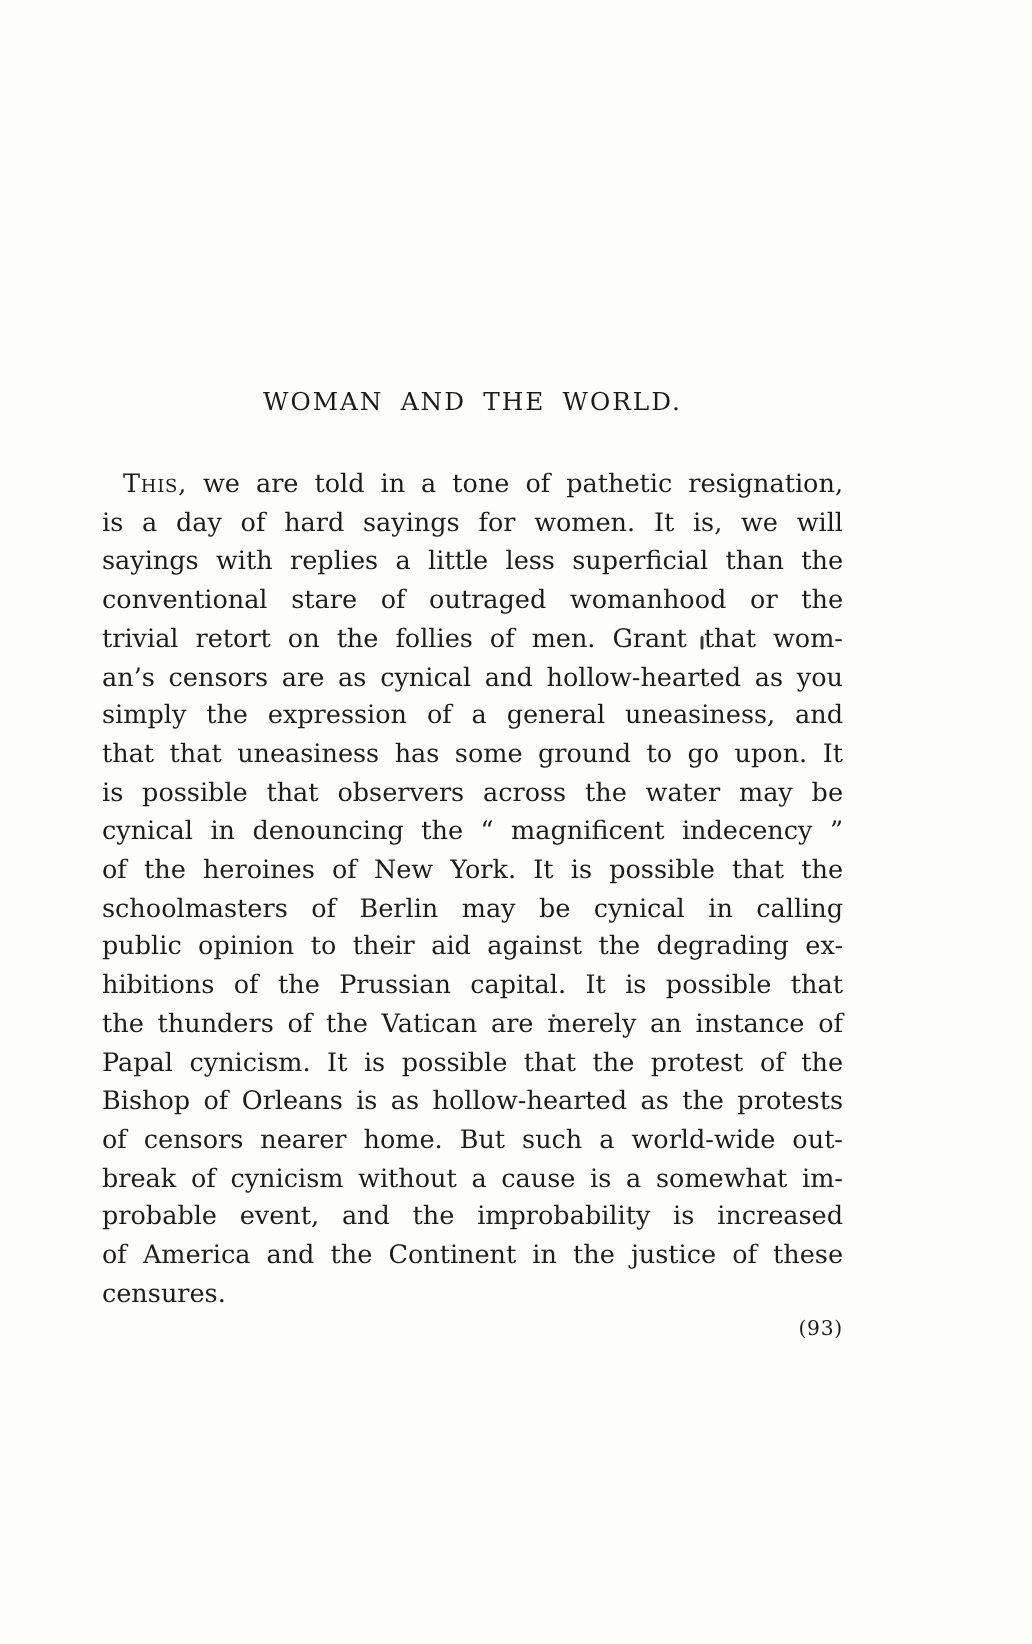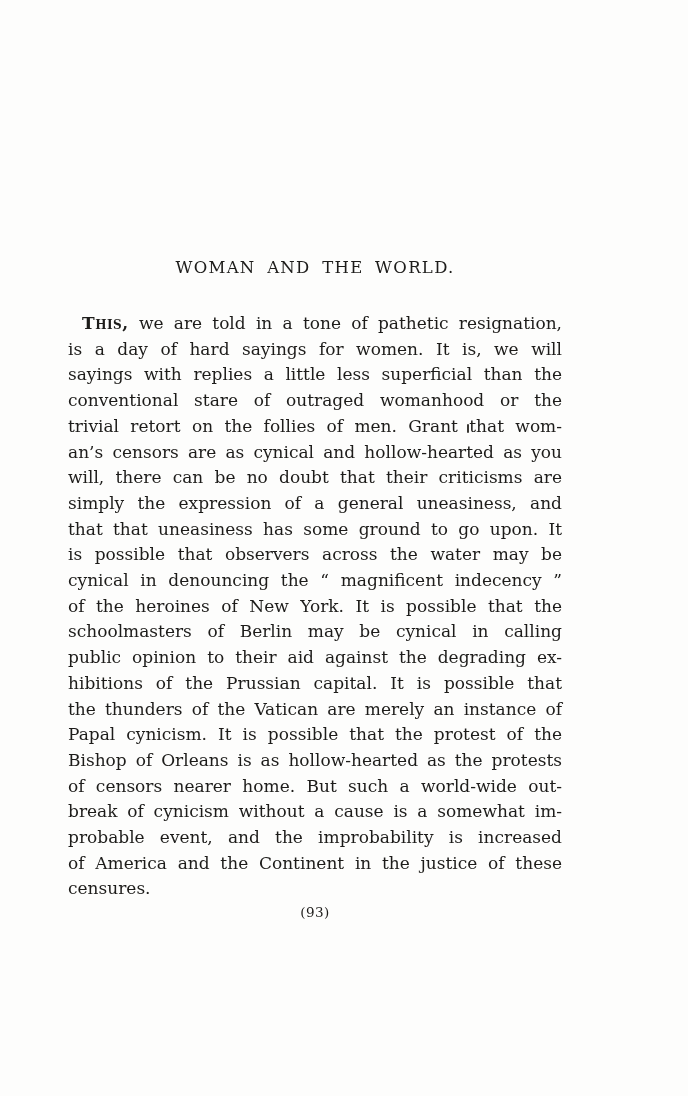--- a/index.html
+++ b/index.html
@@ -44,24 +44,23 @@
   .line.first {
     text-indent: 14px;
   }
   .line.last {
     text-align: right;
     text-align-last: left;
   }
   .lead-word {
     font-variant: small-caps;
     letter-spacing: 0.5px;
-    font-weight: bold;
   }
   .page-number {
-    text-align: center;
+    text-align: right;
     font-size: 13.5px;
     margin-top: 2px;
     letter-spacing: 0.5px;
   }
   .scan-artifact {
     position: absolute;
     background: #3a3834;
   }
   .artifact-1 {
     left: 467px;
@@ -86,21 +85,20 @@
   <div class="content">
     <h1 class="title">WOMAN AND THE WORLD.</h1>
 
     <div class="para">
       <div class="line first"><span class="lead-word">This,</span><span> we are told in a tone of pathetic resignation,</span></div>
       <div class="line">is a day of hard sayings for women.  It is, we will</div>
       <div class="line">sayings with replies a little less superficial than the</div>
       <div class="line">conventional stare of outraged womanhood or the</div>
       <div class="line">trivial retort on the follies of men.  Grant that wom-</div>
       <div class="line">an’s censors are as cynical and hollow-hearted as you</div>
-      <div class="line">will, there can be no doubt that their criticisms are</div>
       <div class="line">simply the expression of a general uneasiness, and</div>
       <div class="line">that that uneasiness has some ground to go upon.  It</div>
       <div class="line">is possible that observers across the water may be</div>
       <div class="line">cynical in denouncing the “ magnificent indecency ”</div>
       <div class="line">of the heroines of New York.  It is possible that the</div>
       <div class="line">schoolmasters of Berlin may be cynical in calling</div>
       <div class="line">public opinion to their aid against the degrading ex-</div>
       <div class="line">hibitions of the Prussian capital.  It is possible that</div>
       <div class="line">the thunders of the Vatican are merely an instance of</div>
       <div class="line">Papal cynicism.  It is possible that the protest of the</div>

